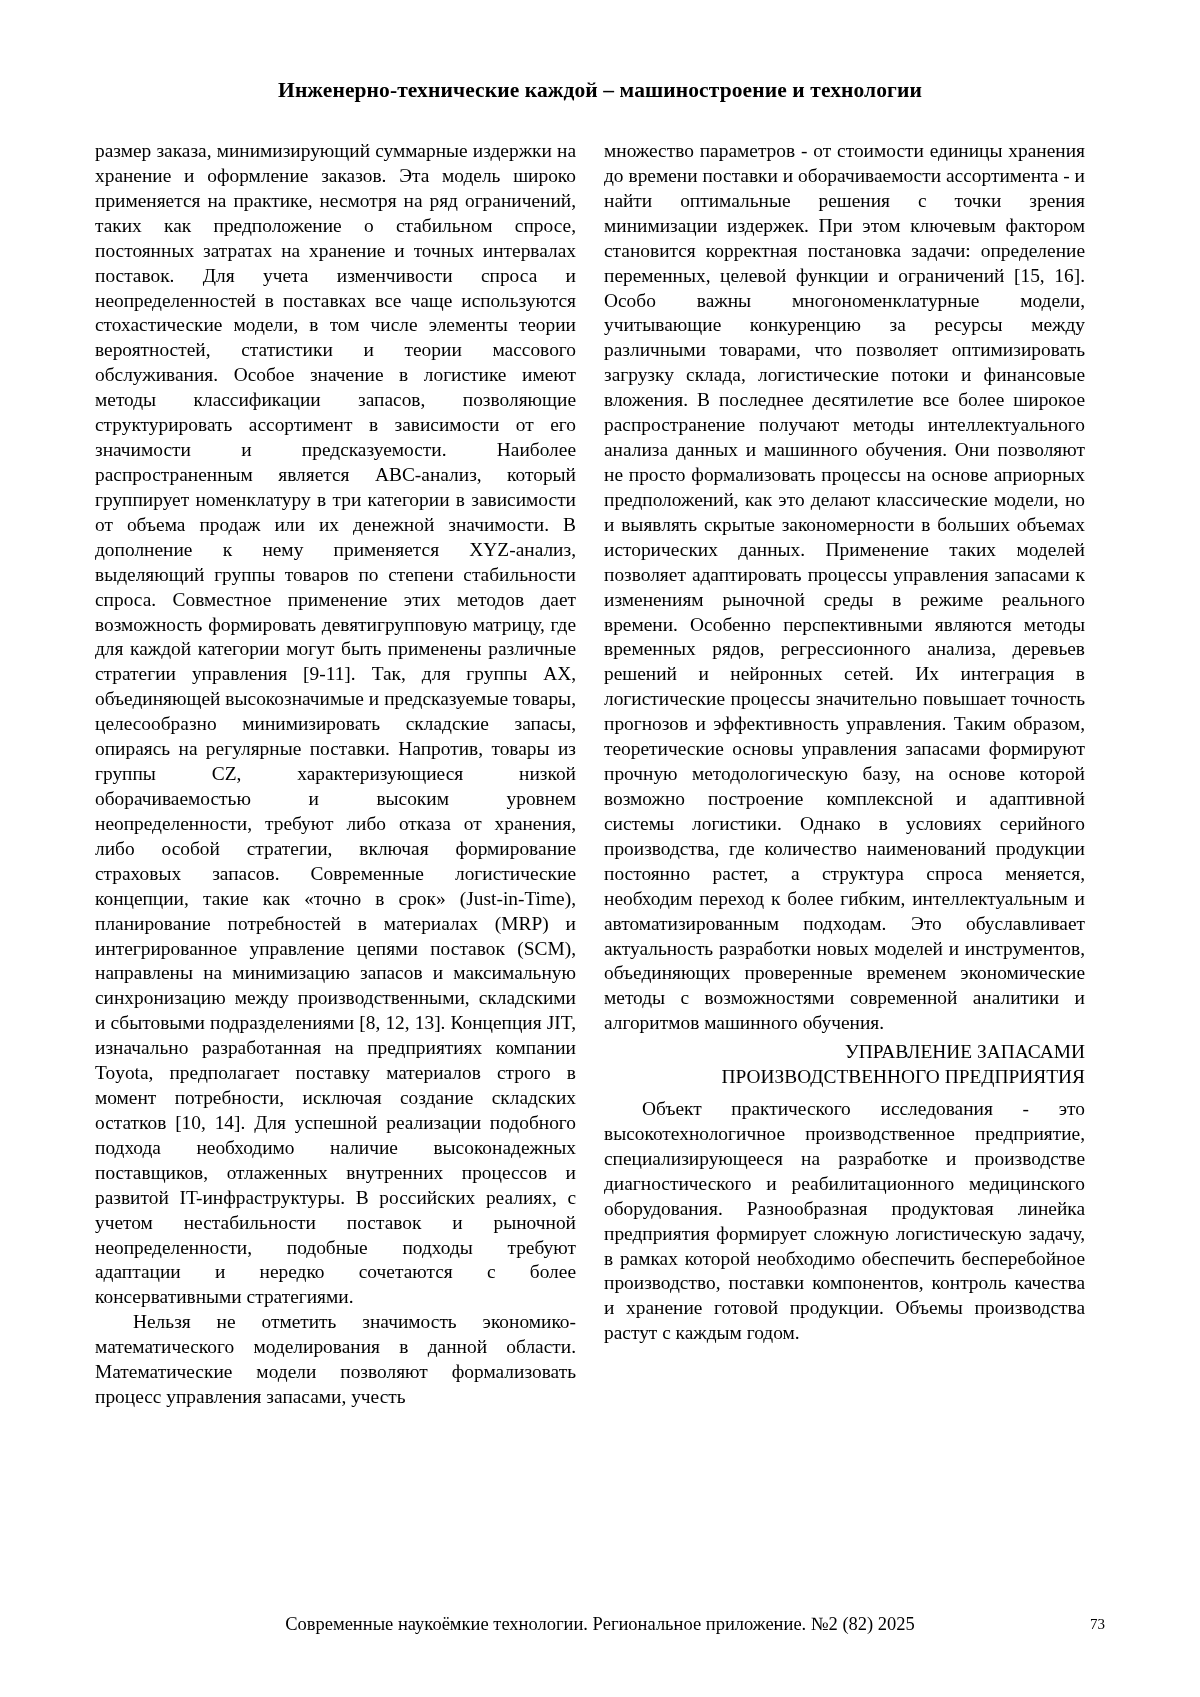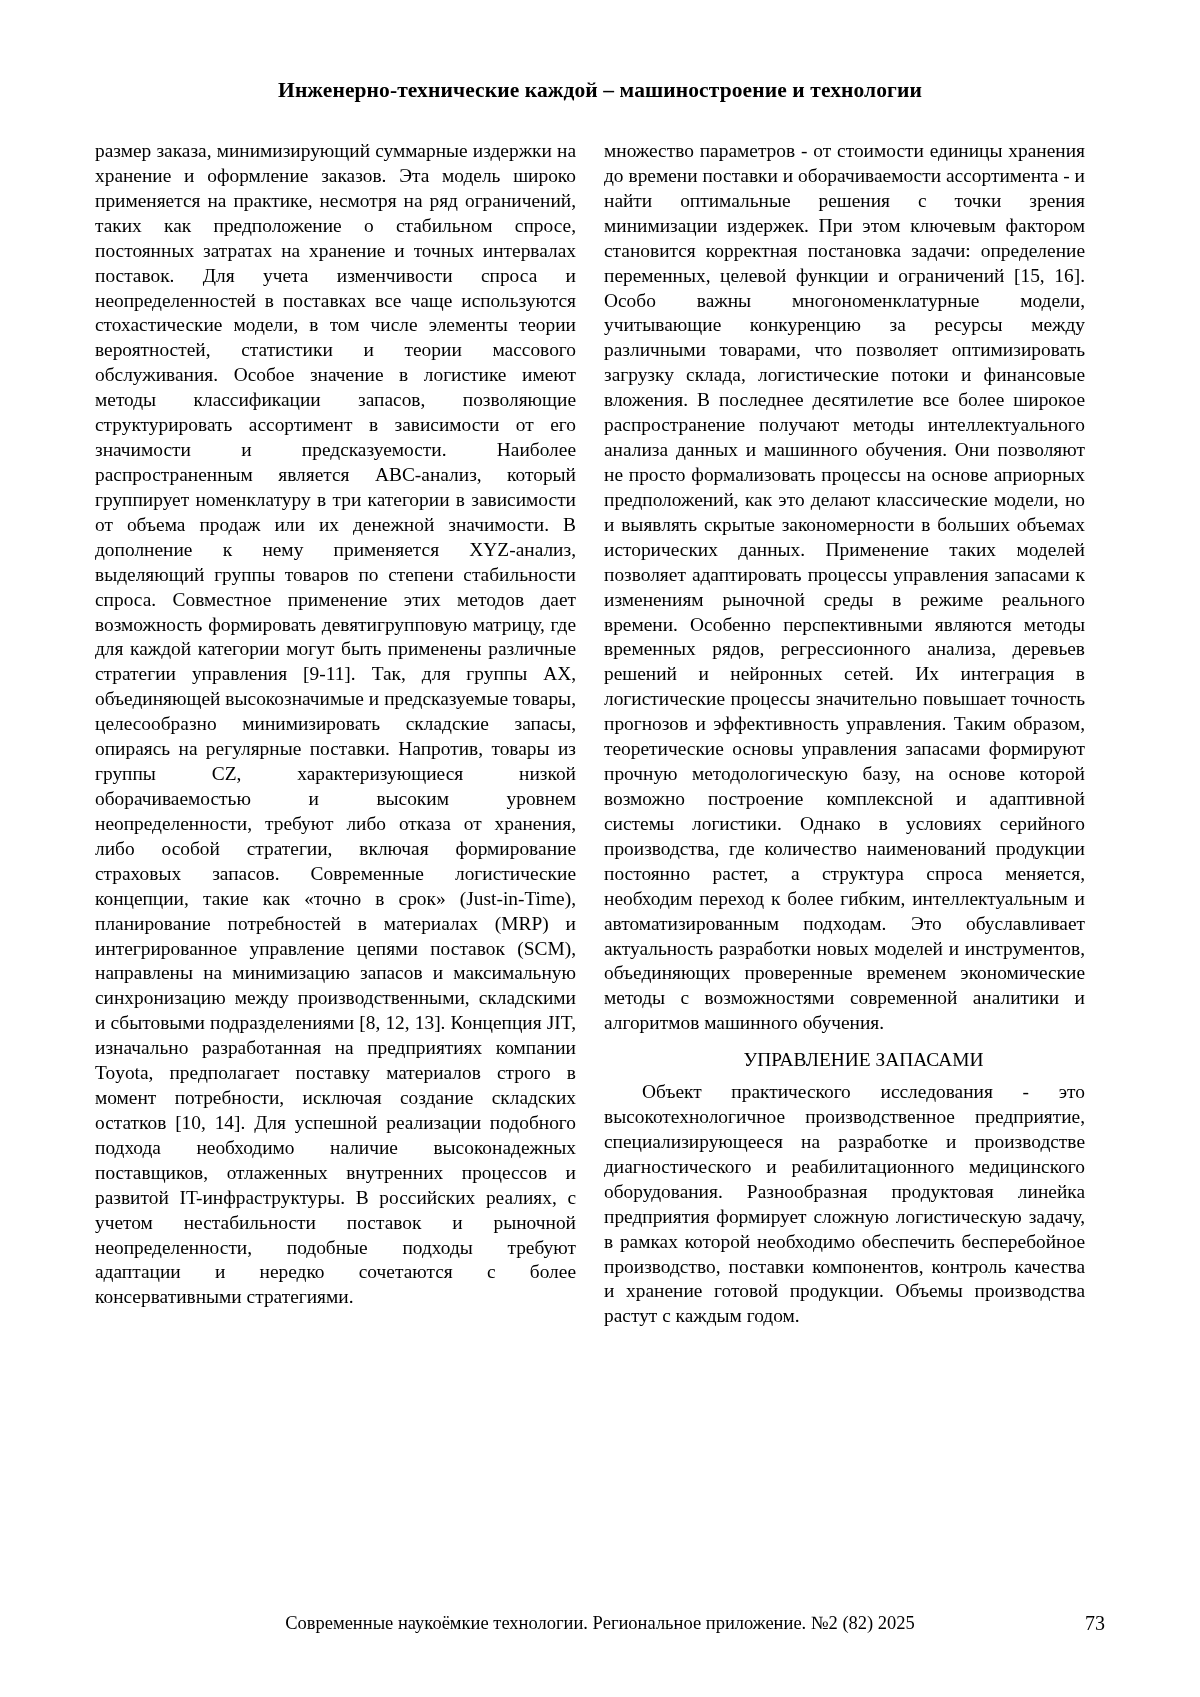--- a/index.html
+++ b/index.html
@@ -47,23 +47,23 @@
   .col p {
     margin: 0;
   }
   .col p.indent {
     text-indent: 38px;
   }
   .col p.cont {
     text-indent: 0;
   }
   .section-heading {
-    margin-top: 12px;
+    margin-top: 4px;
     text-indent: 38px;
-    text-align: center;
+    text-align: right;
   }
   .section-heading .line2 {
     display: block;
     text-indent: 0;
   }
   .footer {
     position: absolute;
     left: 95px;
     right: 95px;
     bottom: 62px;
@@ -74,41 +74,43 @@
     font-size: 18.5px;
   }
   .footer-center {
     flex: 1;
     text-align: center;
     padding-left: 60px;
   }
   .footer-page {
     width: 60px;
     text-align: right;
-    font-size: 20px;
+    font-size: 15px;
   }
   .spacer-sm { height: 7px; }
 </style>
 </head>
 <body>
 
 <div class="page">
 
   <div class="running-head">Инженерно-технические каждой – машиностроение и технологии</div>
 
   <div class="columns">
 
     <div class="col">
       <p class="cont">размер заказа, минимизирующий суммарные издержки на хранение и оформление заказов. Эта модель широко применяется на практике, несмотря на ряд ограничений, таких как предположение о стабильном спросе, постоянных затратах на хранение и точных интервалах поставок. Для учета изменчивости спроса и неопределенностей в поставках все чаще используются стохастические модели, в том числе элементы теории вероятностей, статистики и теории массового обслуживания. Особое значение в логистике имеют методы классификации запасов, позволяющие структурировать ассортимент в зависимости от его значимости и предсказуемости. Наиболее распространенным является ABC-анализ, который группирует номенклатуру в три категории в зависимости от объема продаж или их денежной значимости. В дополнение к нему применяется XYZ-анализ, выделяющий группы товаров по степени стабильности спроса. Совместное применение этих методов дает возможность формировать девятигрупповую матрицу, где для каждой категории могут быть применены различные стратегии управления [9-11]. Так, для группы AX, объединяющей высокозначимые и предсказуемые товары, целесообразно минимизировать складские запасы, опираясь на регулярные поставки. Напротив, товары из группы CZ, характеризующиеся низкой оборачиваемостью и высоким уровнем неопределенности, требуют либо отказа от хранения, либо особой стратегии, включая формирование страховых запасов. Современные логистические концепции, такие как «точно в срок» (Just-in-Time), планирование потребностей в материалах (MRP) и интегрированное управление цепями поставок (SCM), направлены на минимизацию запасов и максимальную синхронизацию между производственными, складскими и сбытовыми подразделениями [8, 12, 13]. Концепция JIT, изначально разработанная на предприятиях компании Toyota, предполагает поставку материалов строго в момент потребности, исключая создание складских остатков [10, 14]. Для успешной реализации подобного подхода необходимо наличие высоконадежных поставщиков, отлаженных внутренних процессов и развитой IT-инфраструктуры. В российских реалиях, с учетом нестабильности поставок и рыночной неопределенности, подобные подходы требуют адаптации и нередко сочетаются с более консервативными стратегиями.</p>
+      <p class="indent">Нельзя не отметить значимость экономико-математического моделирования в данной области. Математические модели позволяют формализовать процесс управления запасами, учесть</p>
     </div>
 
     <div class="col">
       <p class="cont">множество параметров - от стоимости единицы хранения до времени поставки и оборачиваемости ассортимента - и найти оптимальные решения с точки зрения минимизации издержек. При этом ключевым фактором становится корректная постановка задачи: определение переменных, целевой функции и ограничений [15, 16]. Особо важны многономенклатурные модели, учитывающие конкуренцию за ресурсы между различными товарами, что позволяет оптимизировать загрузку склада, логистические потоки и финансовые вложения. В последнее десятилетие все более широкое распространение получают методы интеллектуального анализа данных и машинного обучения. Они позволяют не просто формализовать процессы на основе априорных предположений, как это делают классические модели, но и выявлять скрытые закономерности в больших объемах исторических данных. Применение таких моделей позволяет адаптировать процессы управления запасами к изменениям рыночной среды в режиме реального времени. Особенно перспективными являются методы временных рядов, регрессионного анализа, деревьев решений и нейронных сетей. Их интеграция в логистические процессы значительно повышает точность прогнозов и эффективность управления. Таким образом, теоретические основы управления запасами формируют прочную методологическую базу, на основе которой возможно построение комплексной и адаптивной системы логистики. Однако в условиях серийного производства, где количество наименований продукции постоянно растет, а структура спроса меняется, необходим переход к более гибким, интеллектуальным и автоматизированным подходам. Это обуславливает актуальность разработки новых моделей и инструментов, объединяющих проверенные временем экономические методы с возможностями современной аналитики и алгоритмов машинного обучения.</p>
       <div class="section-heading">
         <span>УПРАВЛЕНИЕ ЗАПАСАМИ</span>
+        <span class="line2">ПРОИЗВОДСТВЕННОГО ПРЕДПРИЯТИЯ</span>
       </div>
       <div class="spacer-sm"></div>
       <p class="indent">Объект практического исследования - это высокотехнологичное производственное предприятие, специализирующееся на разработке и производстве диагностического и реабилитационного медицинского оборудования. Разнообразная продуктовая линейка предприятия формирует сложную логистическую задачу, в рамках которой необходимо обеспечить бесперебойное производство, поставки компонентов, контроль качества и хранение готовой продукции. Объемы производства растут с каждым годом.</p>
     </div>
 
   </div>
 
   <div class="footer">
     <div class="footer-center">Современные наукоёмкие технологии. Региональное приложение. №2 (82) 2025</div>
     <div class="footer-page">73</div>

